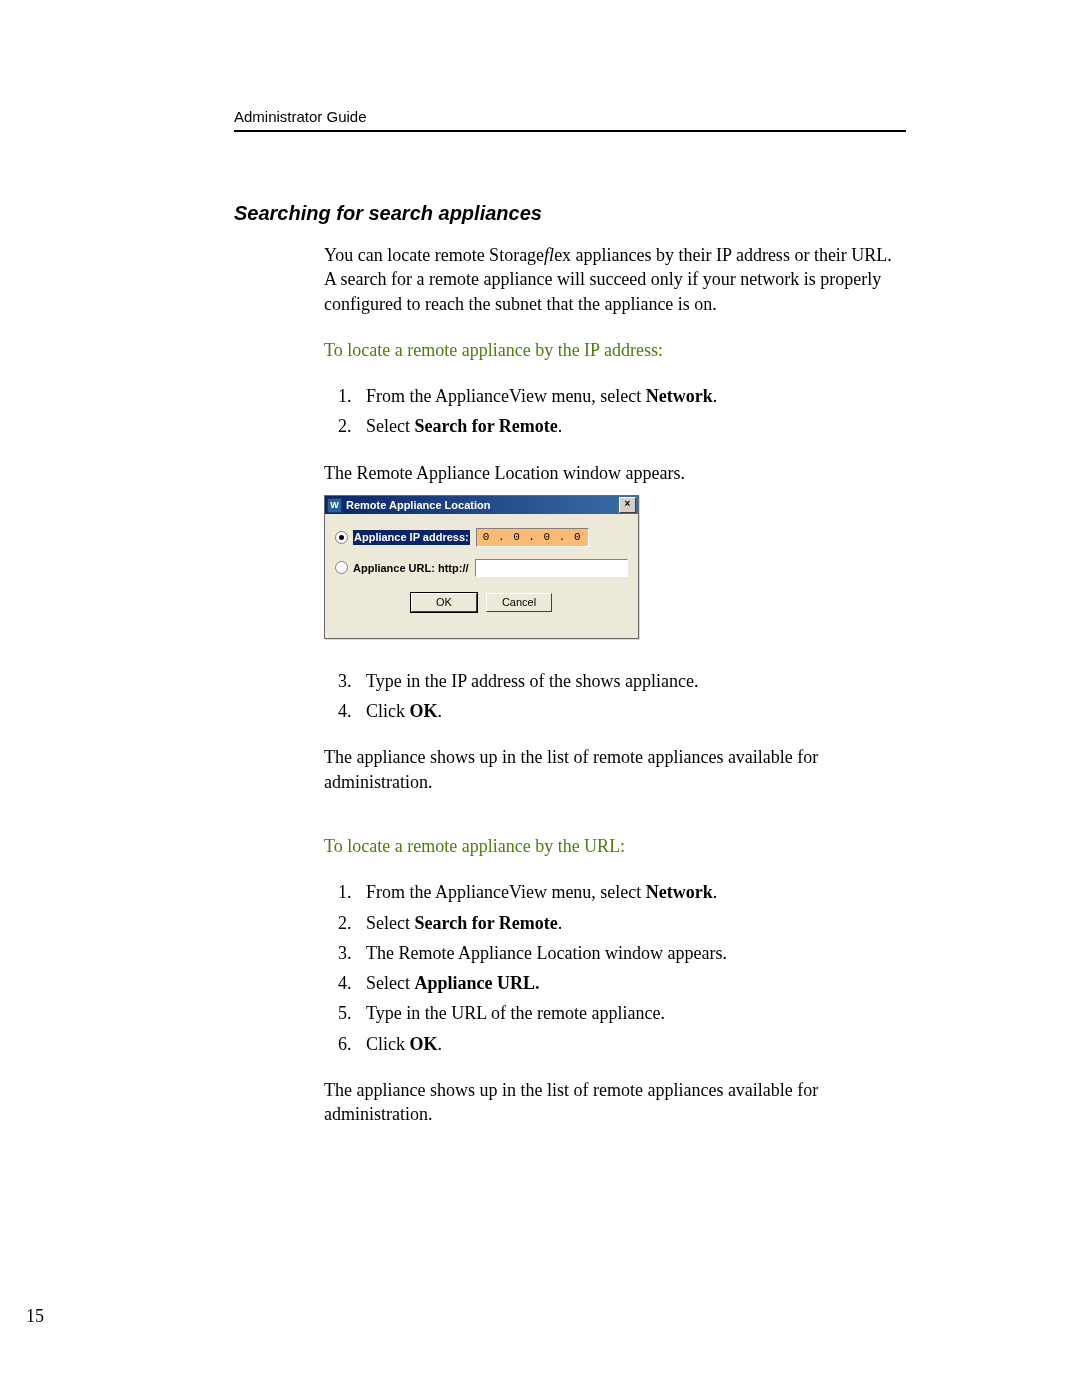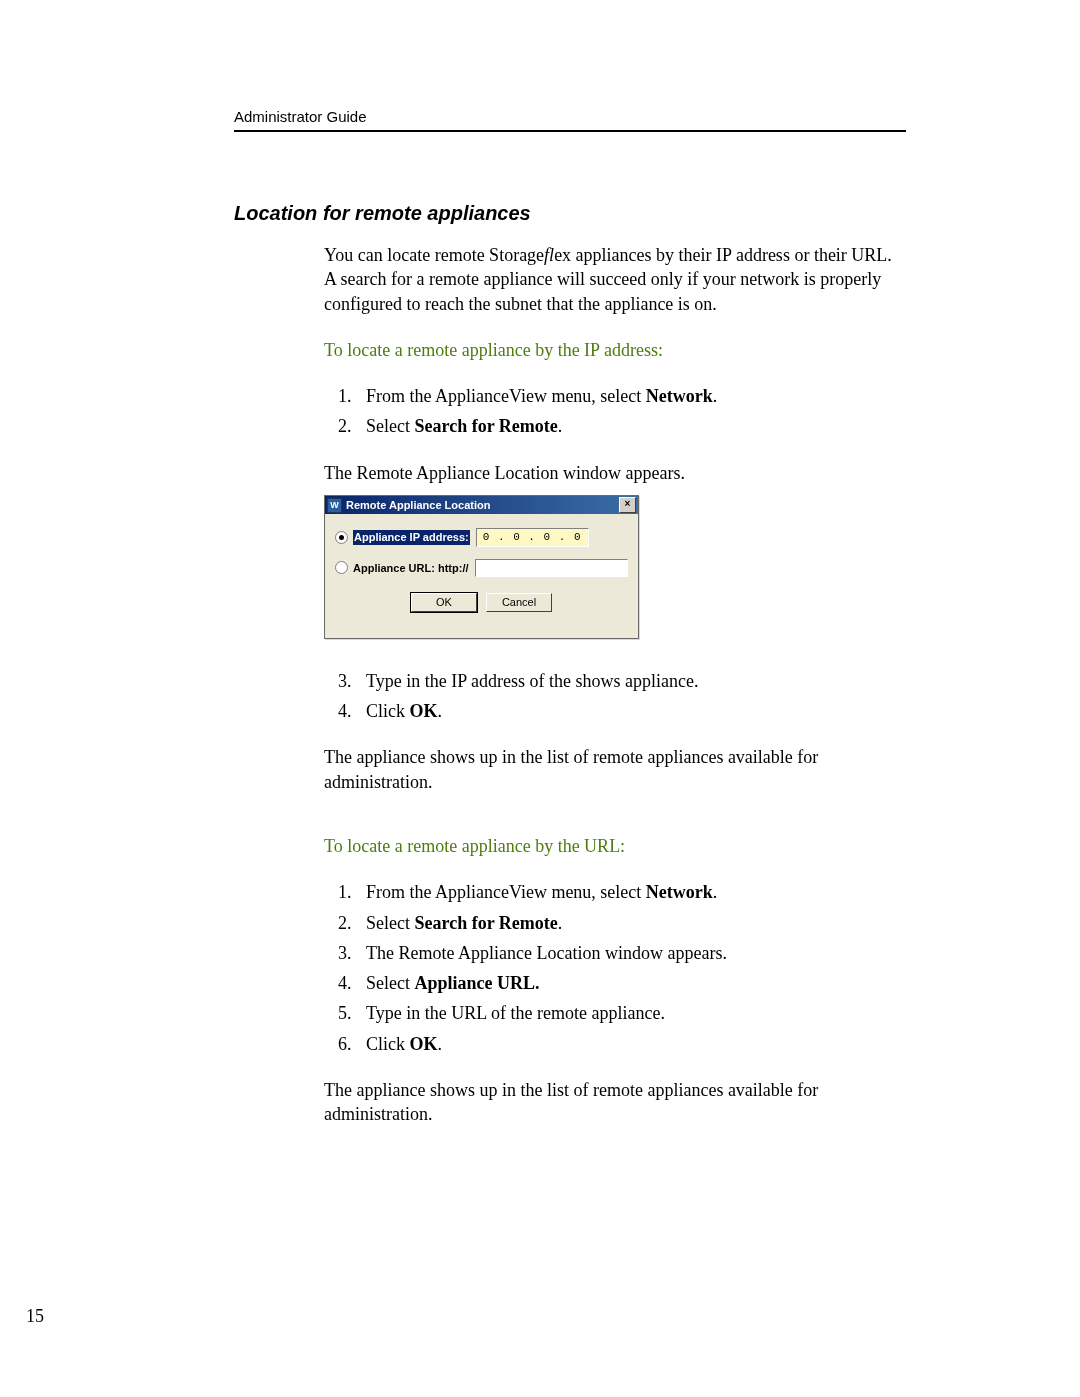--- a/index.html
+++ b/index.html
@@ -152,21 +152,21 @@
   .radio-label.highlighted {
     background: #0a246a;
     color: #fff;
     padding: 0 1px;
   }
   .ip-box {
     border-top: 1px solid #808080;
     border-left: 1px solid #808080;
     border-right: 1px solid #fff;
     border-bottom: 1px solid #fff;
-    background: #fef9c3;
+    background: #fdba74;
     padding: 1px 6px;
     font-family: "Courier New", monospace;
     font-size: 11px;
     letter-spacing: 1px;
     white-space: nowrap;
   }
   .url-box {
     border-top: 1px solid #808080;
     border-left: 1px solid #808080;
     border-right: 1px solid #fff;
@@ -200,21 +200,21 @@
 </style>
 </head>
 <body>
 
 <div class="page">
 
   <div class="header-line">
     <span class="header-text">Administrator Guide</span>
   </div>
 
-  <h2 class="section-heading">Location for remote appliances</h2>
+  <h2 class="section-heading">Searching for search appliances</h2>
 
   <div class="body-block">
 
     <p class="para">
       <span>You can locate remote Storage</span><span class="italic">fl</span><span>ex appliances by their IP address or their URL. A search for a remote appliance will succeed only if your network is properly configured to reach the subnet that the appliance is on.</span>
     </p>
 
     <p class="subhead">To locate a remote appliance by the IP address:</p>
 
     <ol class="steps">

